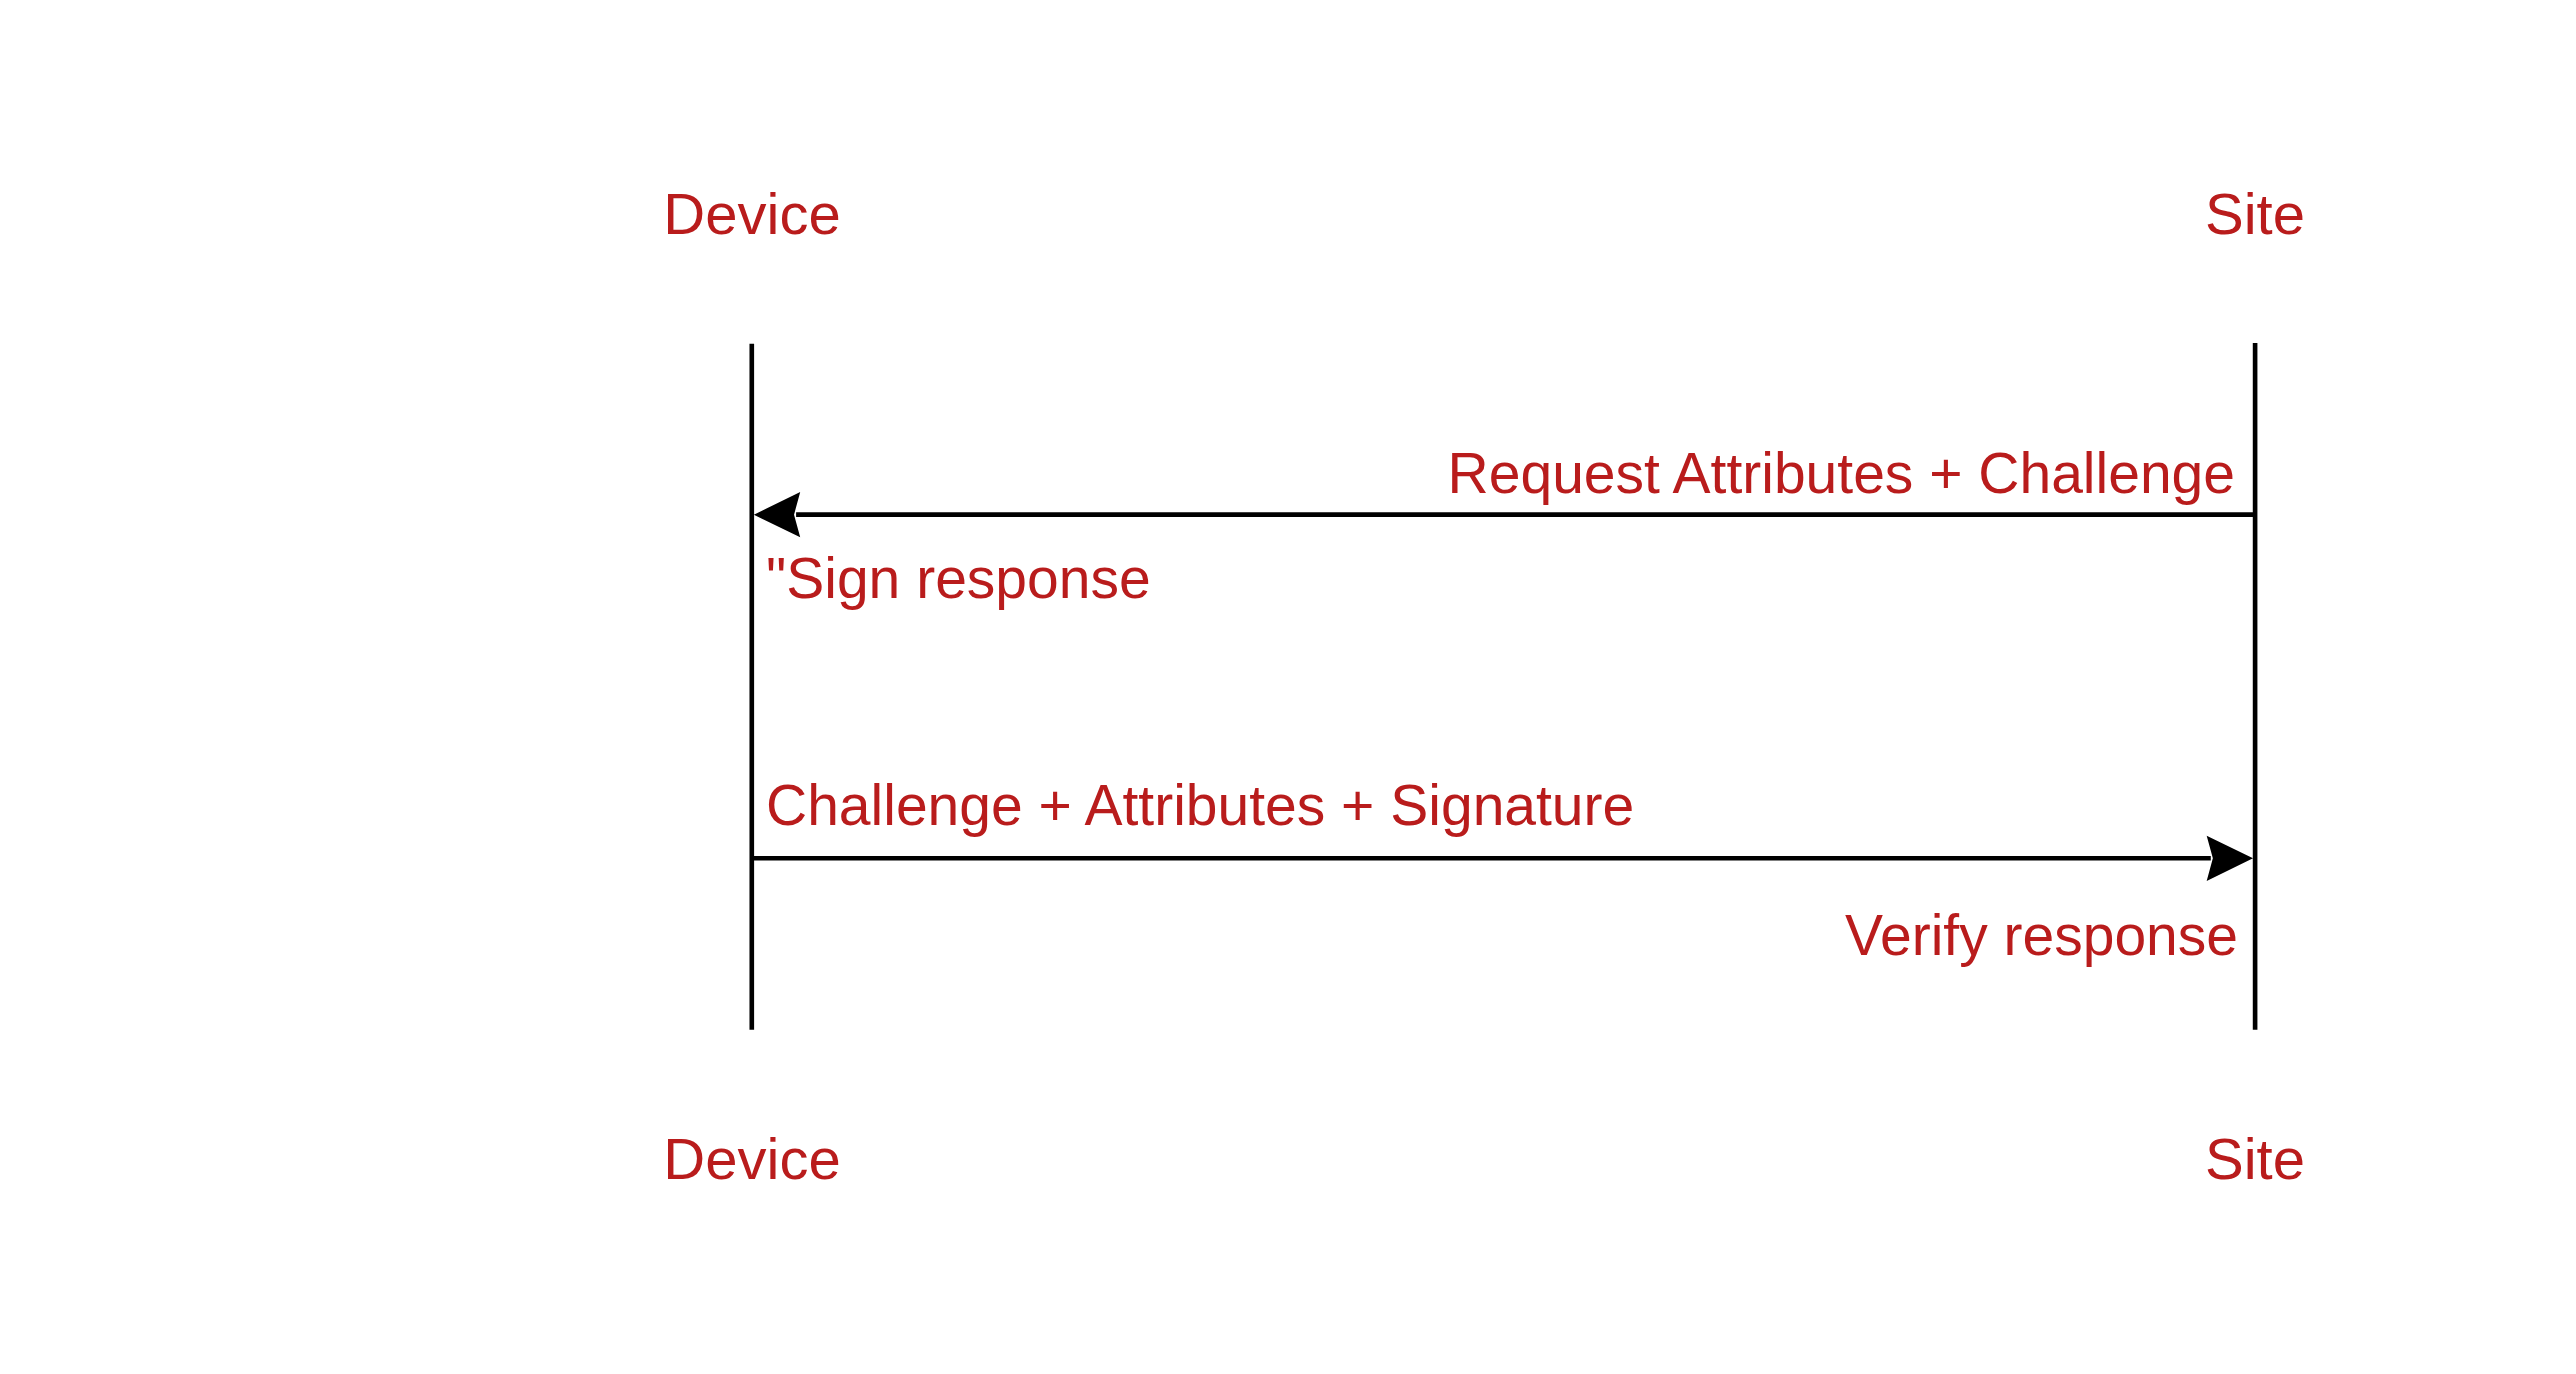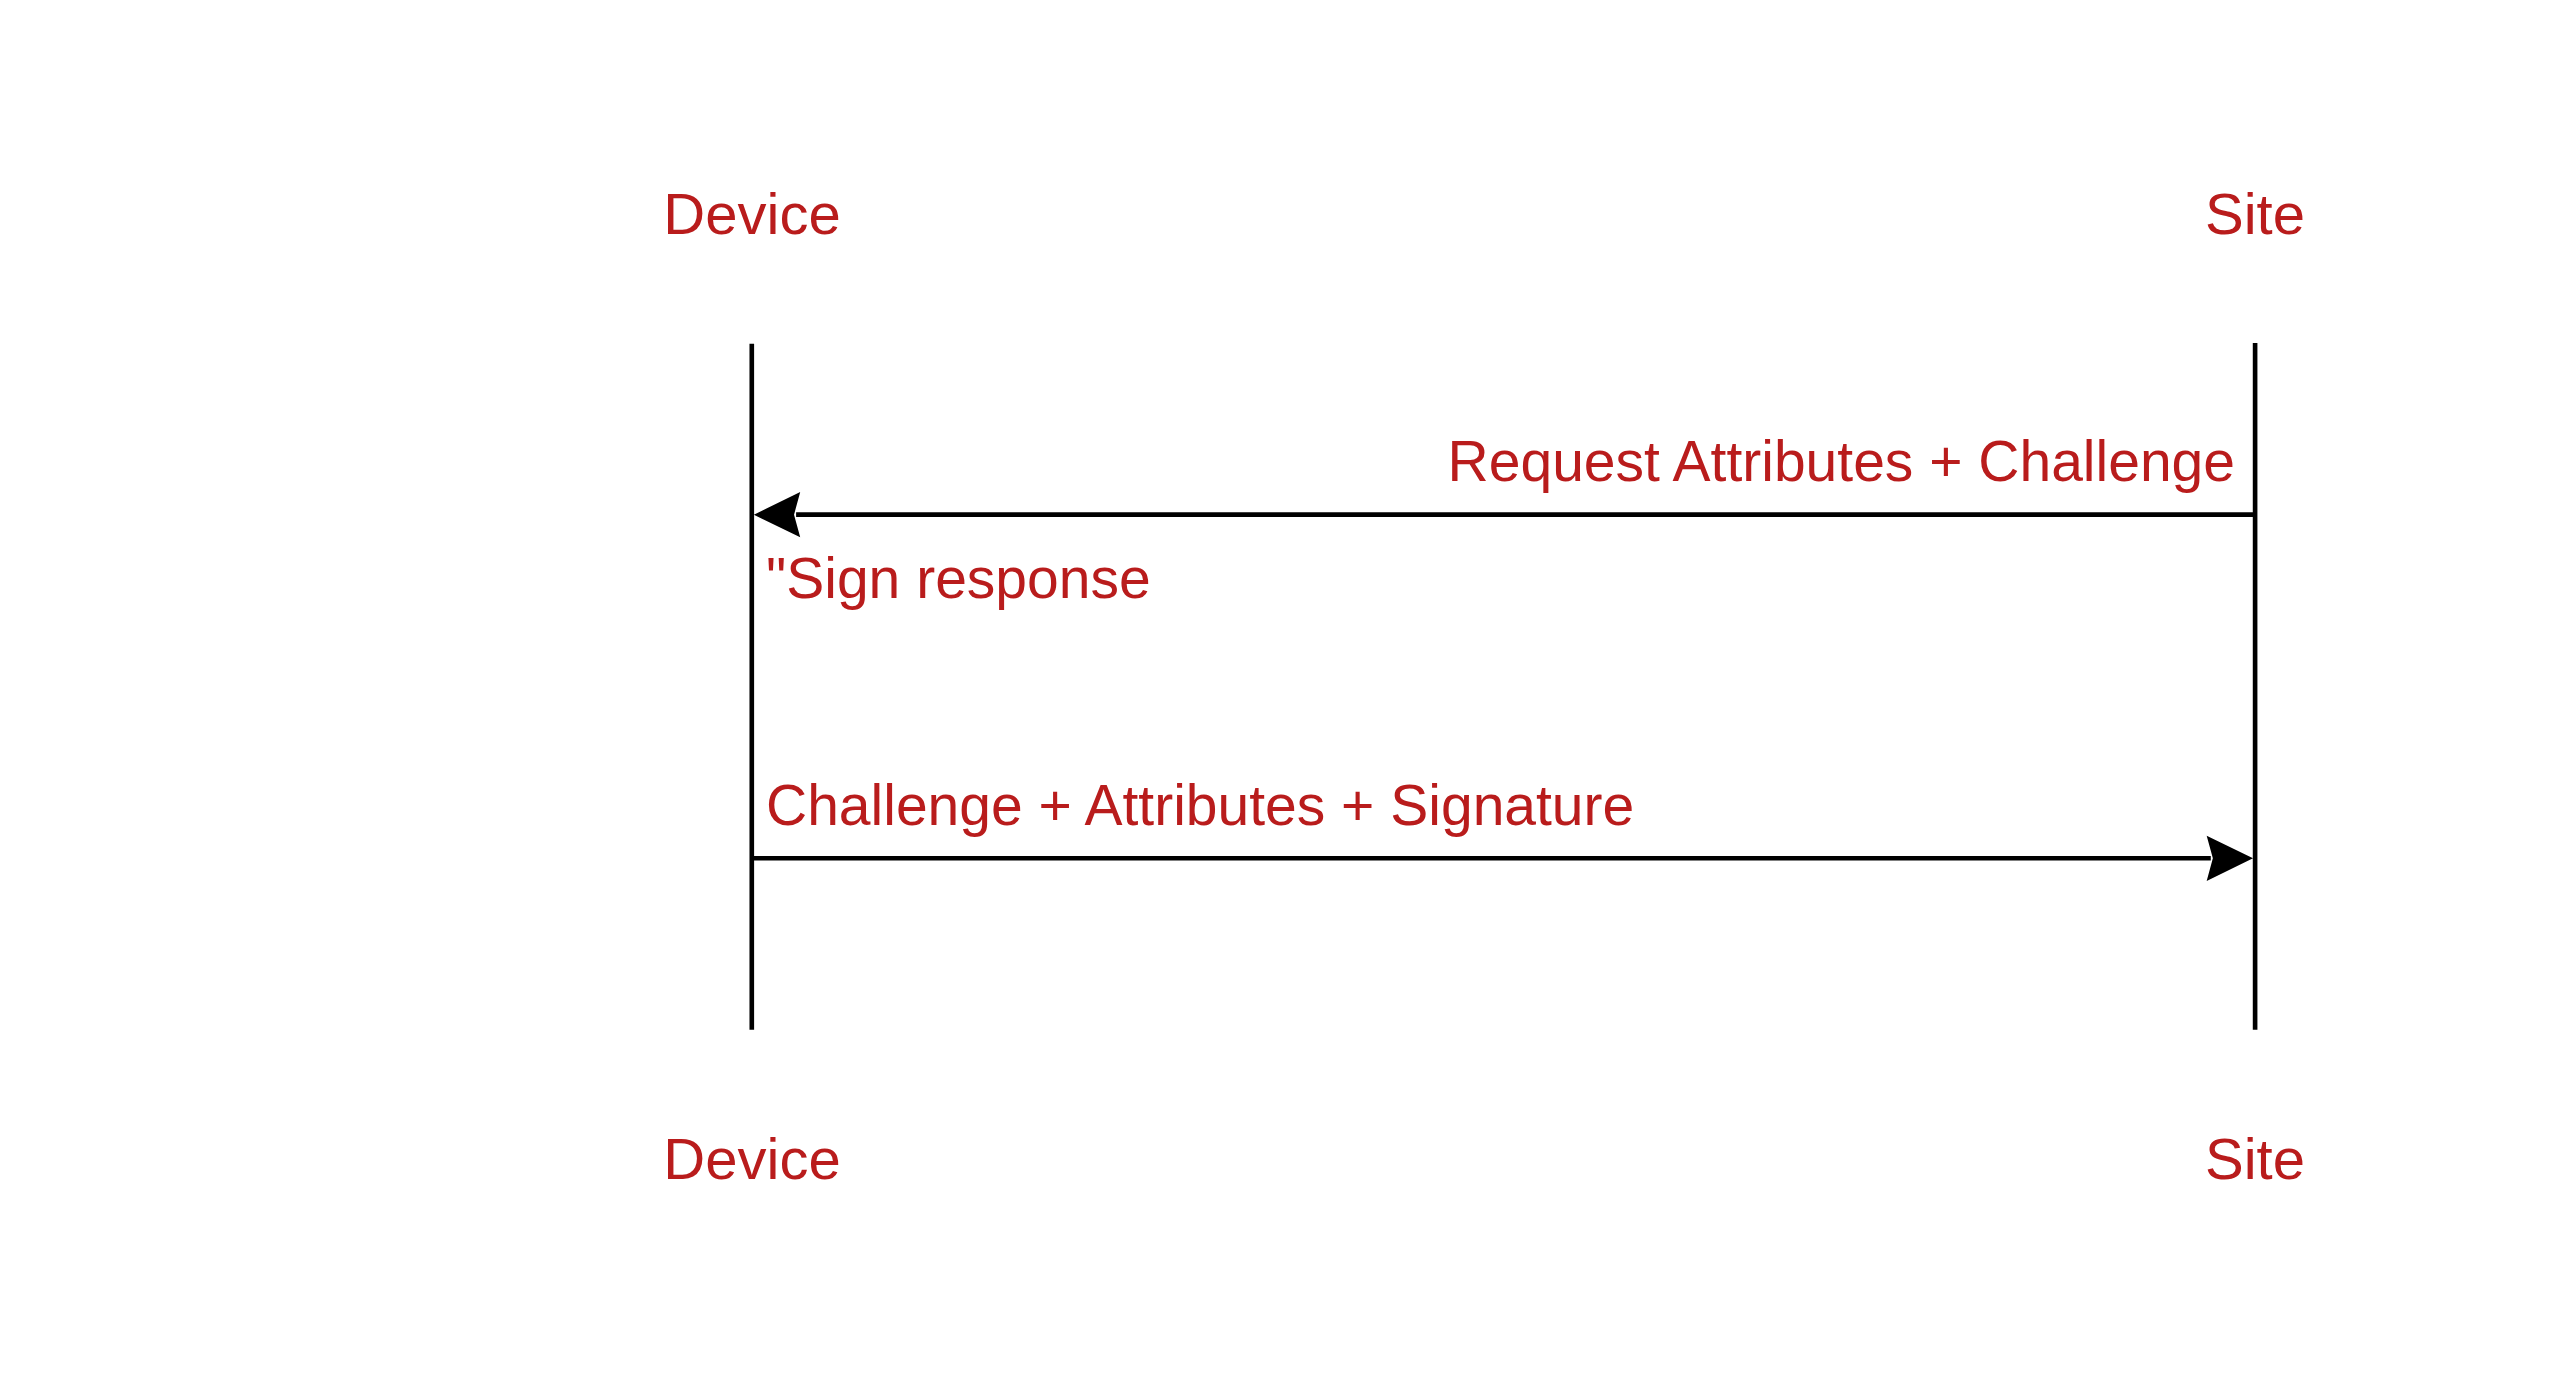--- a/index.html
+++ b/index.html
@@ -25,20 +25,21 @@
   }
   .participant {
     font-size: 58px;
     transform: translateX(-50%);
   }
   .msg-left {
     text-align: left;
   }
   .msg-right {
     text-align: center;
+    margin-top: 12px;
   }
   #diagram-svg {
     position: absolute;
     left: 0;
     top: 0;
     width: 3757px;
     height: 1374px;
   }
 </style>
 </head>
@@ -60,18 +61,19 @@
 
   <div class="label participant" style="left:752px; top:185px;">Device</div>
   <div class="label participant" style="left:2255px; top:185px;">Site</div>
 
   <div class="label msg-right" style="right:1522px; top:433px;">Request Attributes + Challenge</div>
 
   <div class="label msg-left" style="left:766px; top:550px;">"Sign response</div>
 
   <div class="label msg-left" style="left:766px; top:777px;">Challenge + Attributes + Signature</div>
 
+  <div class="label msg-right" style="right:1519px; top:895px;">Verify response</div>
 
   <div class="label participant" style="left:752px; top:1130px;">Device</div>
   <div class="label participant" style="left:2255px; top:1130px;">Site</div>
 
 </div>
 
 
 </body></html>

